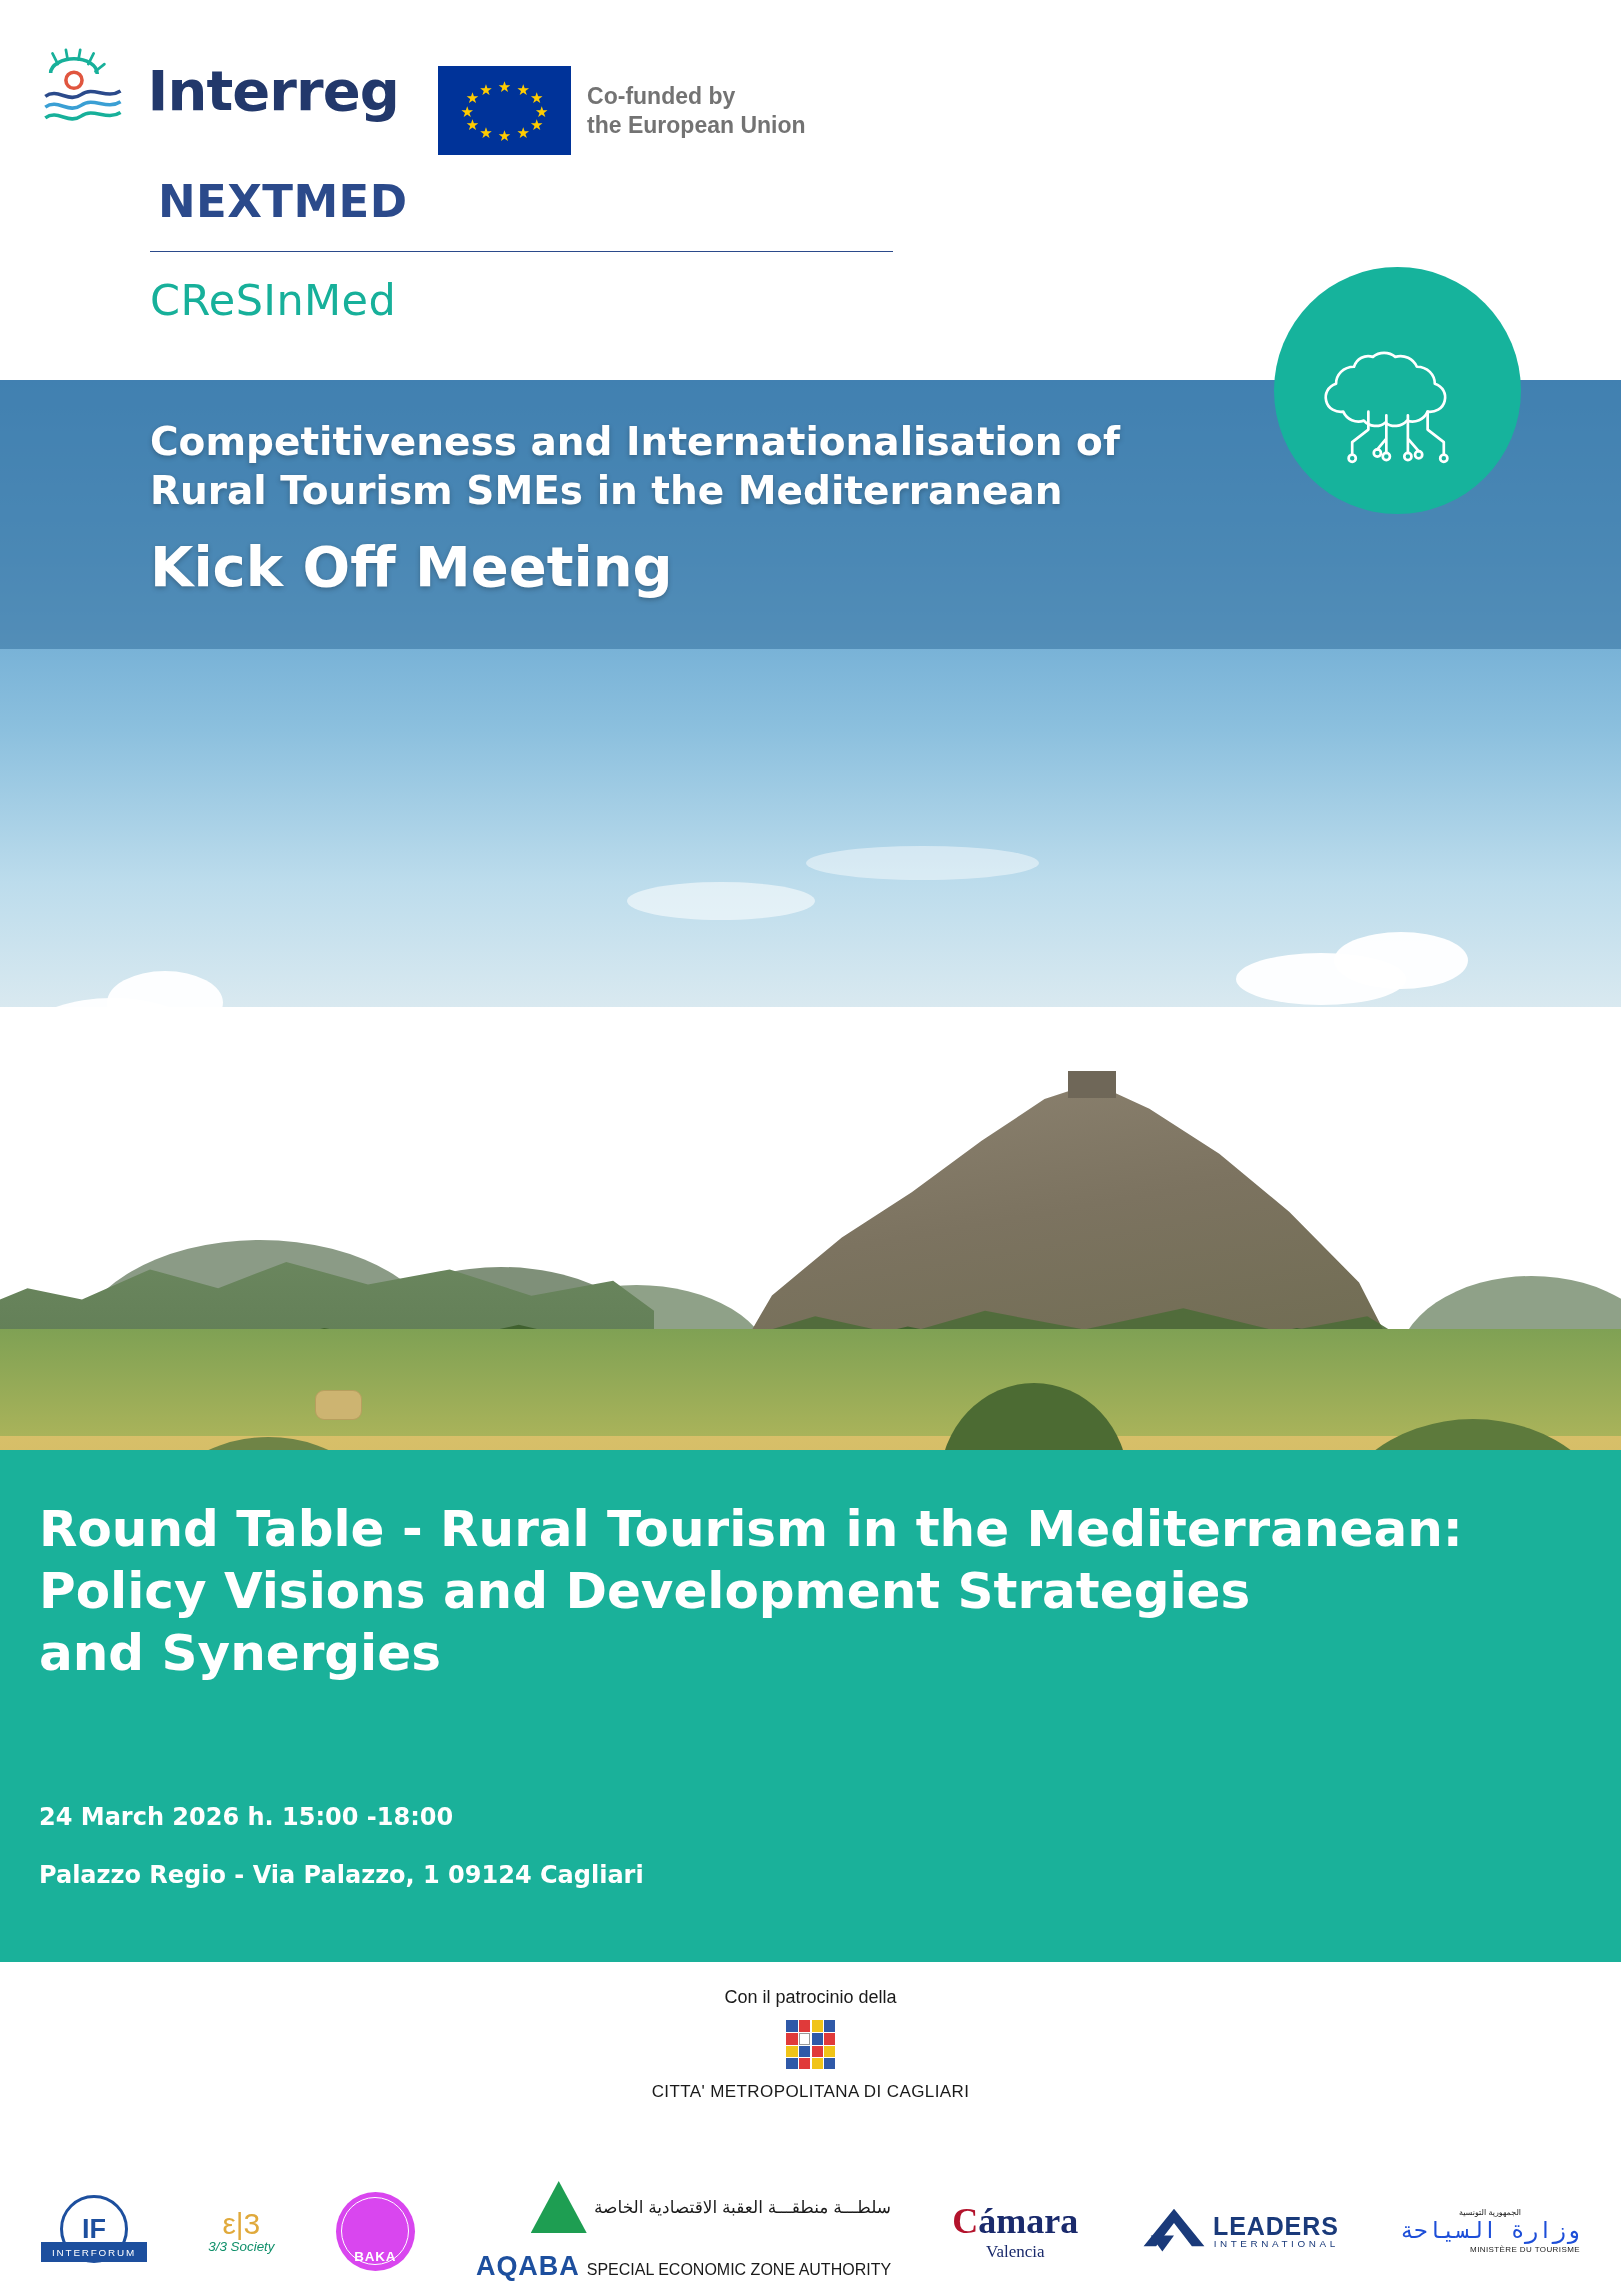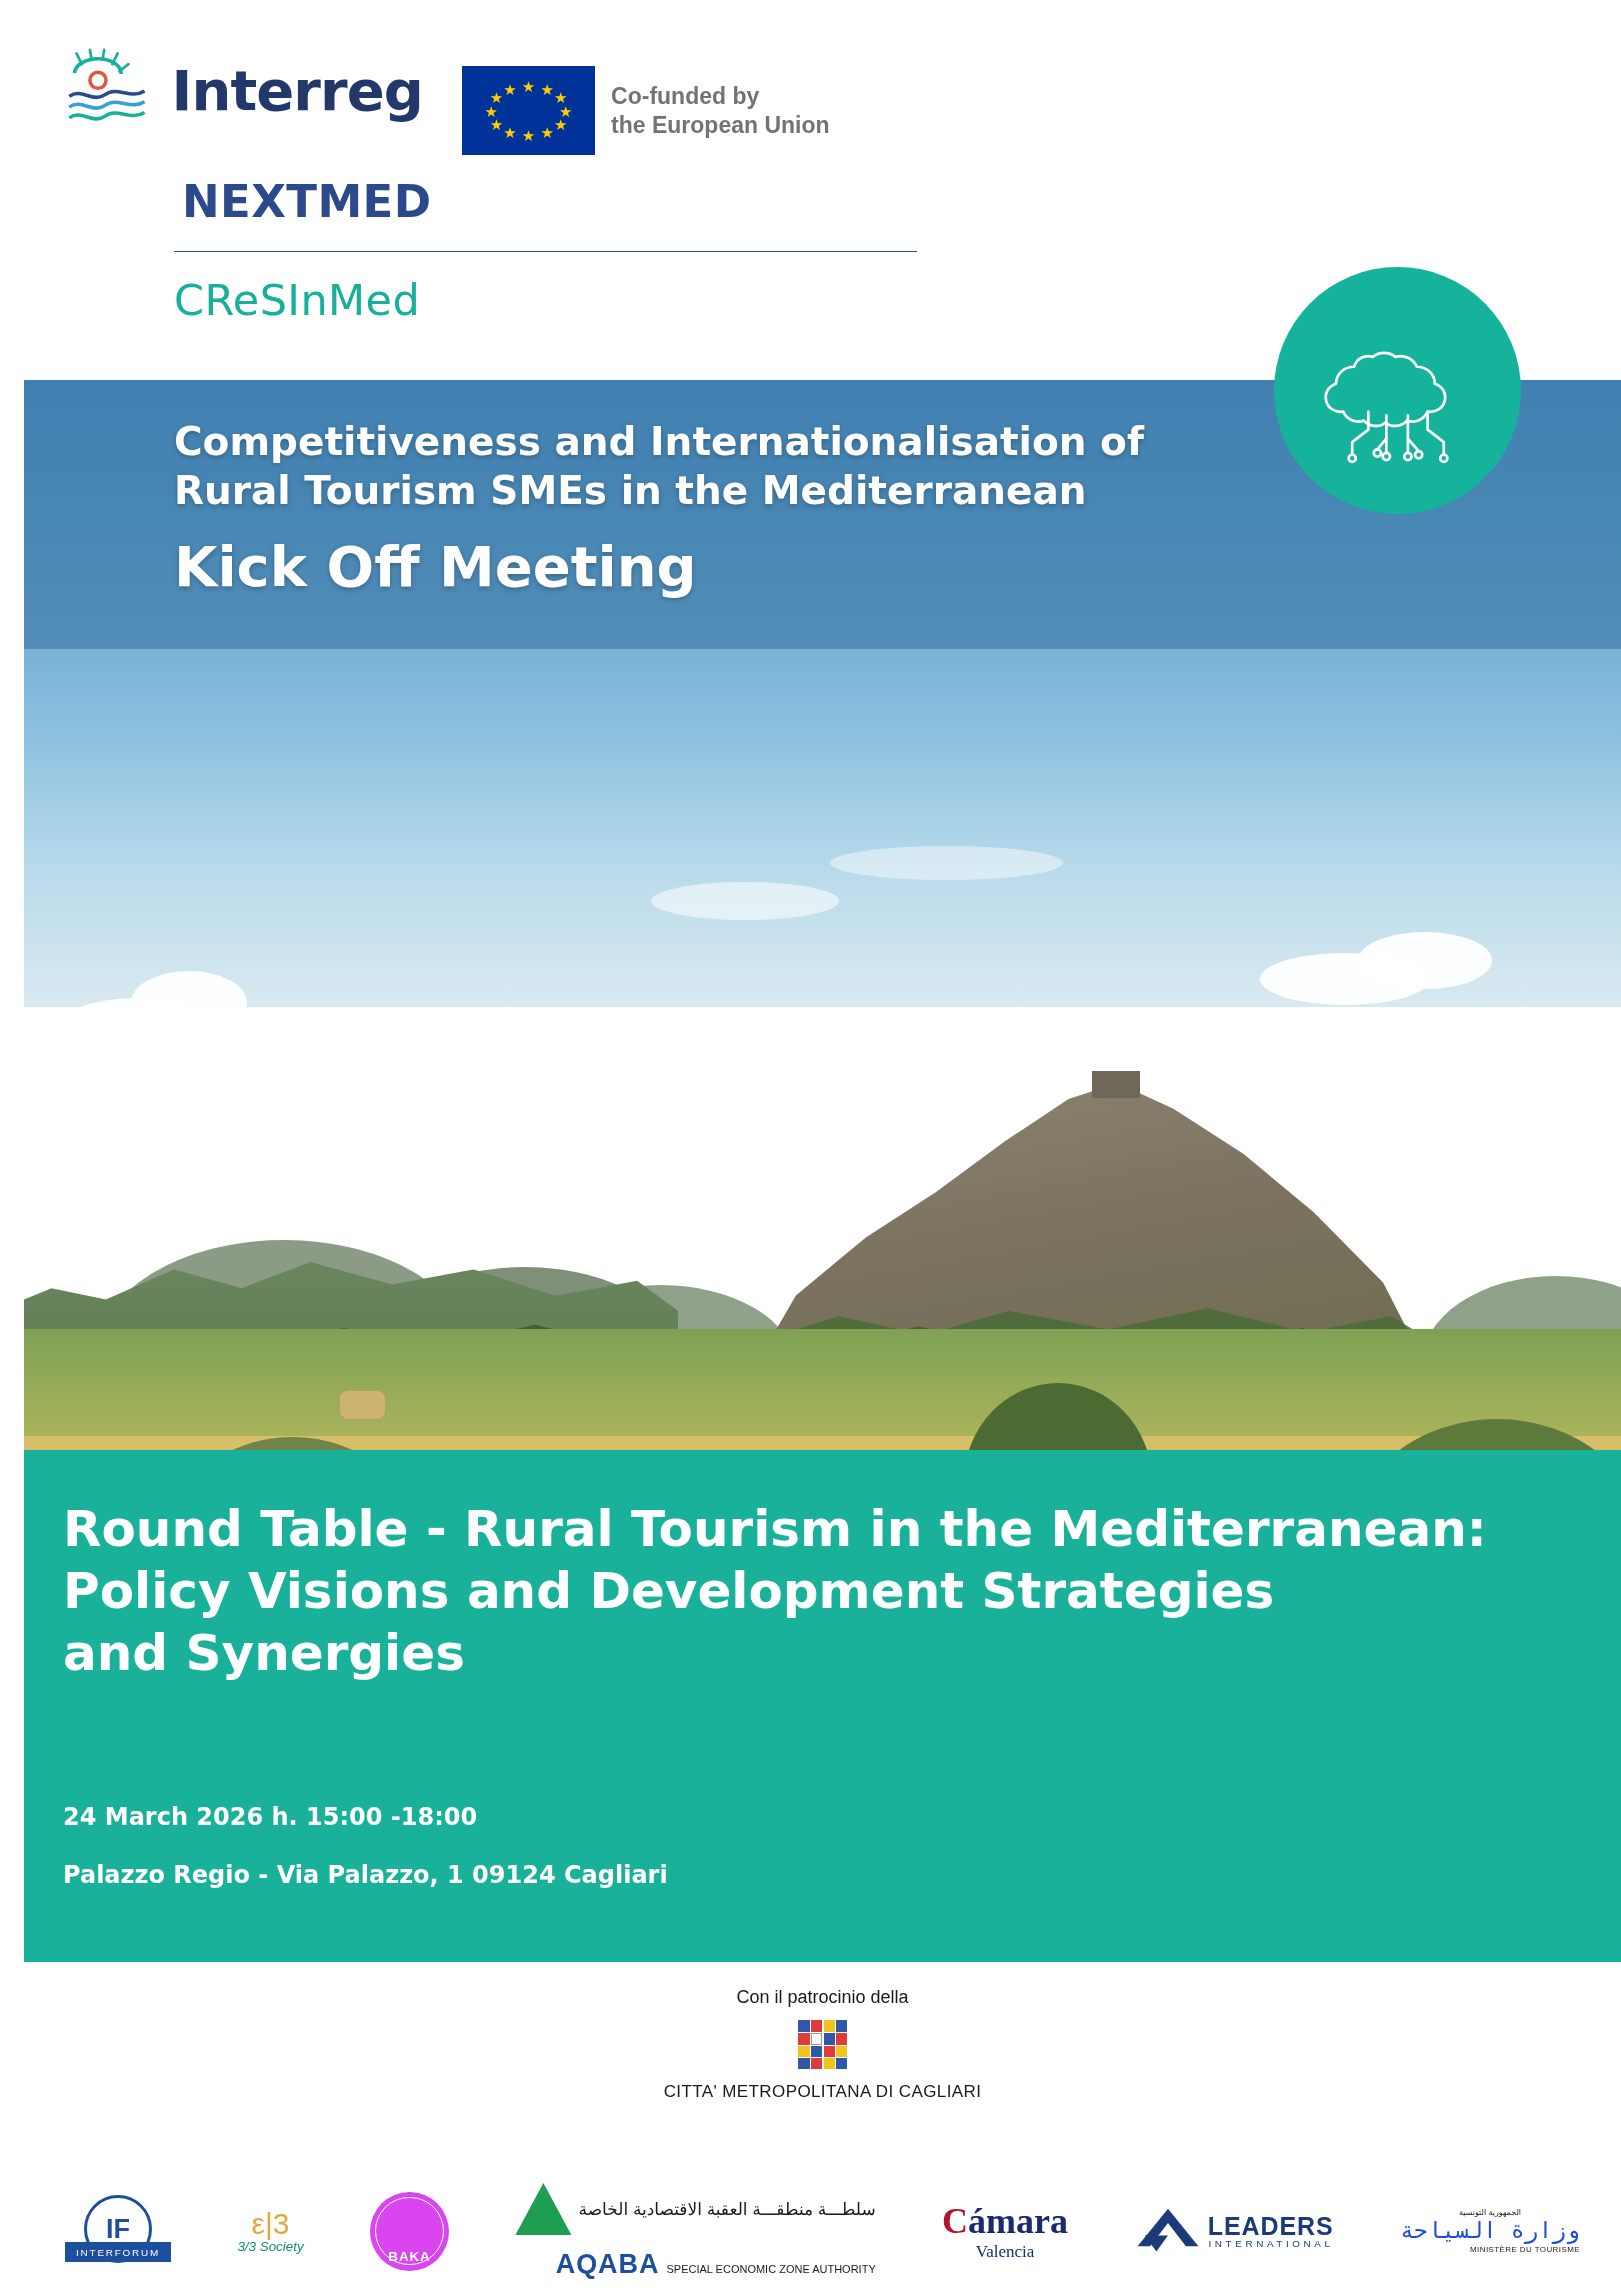--- a/index.html
+++ b/index.html
@@ -9,21 +9,20 @@
     background: #ffffff;
     font-family: "Liberation Sans", sans-serif;
     overflow: hidden;
   }
   .poster {
     position: relative;
     width: 1621px;
     height: 2293px;
     background: #ffffff;
     overflow: hidden;
-    padding-left: 24px;
   }
 
   
   .header {
     position: relative;
     height: 380px;
     background: #ffffff;
     padding: 43px 0 0 0;
   }
   .logo-row {
@@ -302,21 +301,21 @@
   .aqaba { display: flex; flex-direction: column; align-items: flex-end; }
   .aqaba-top { display: flex; align-items: center; }
   .aq-mark {
     width: 56px; height: 52px; background: #1e9e52;
     clip-path: polygon(0% 100%, 50% 0%, 100% 100%);
     position: relative; margin-right: 7.2px;
   }
   .aq-ar { font-size: 17px; color: #1a1a1a; direction: rtl; }
   .aqaba-bot { display: flex; align-items: baseline; margin-top: 3.6px; }
   .aq-word { font-size: 27px; font-weight: bold; color: #1d4f9e; letter-spacing: 0.9px; }
-  .aq-sub { font-size: 11px; color: #1a1a1a; margin-left: 7.2px; margin-top: 24px; }
+  .aq-sub { font-size: 16px; color: #1a1a1a; margin-left: 7.2px; margin-top: 24px; }
   .camara { text-align: center; }
   .camara .c1 { font-size: 36px; color: #b3132c; font-family: "Liberation Serif", serif; font-weight: bold; }
   .camara .c2 { font-size: 36px; color: #1a2a6c; font-family: "Liberation Serif", serif; font-weight: bold; }
   .camara .c3 { font-size: 17px; color: #1a2a6c; font-family: "Liberation Serif", serif; }
   .leaders { display: flex; align-items: center; }
   .ld-mark {
     width: 68px; height: 52px; position: relative; margin-right: 5.4px;
   }
   .ld-text { line-height: 1.05; }
   .ld-1 { font-size: 25px; font-weight: bold; color: #1a3a7a; letter-spacing: 0.9px; }

